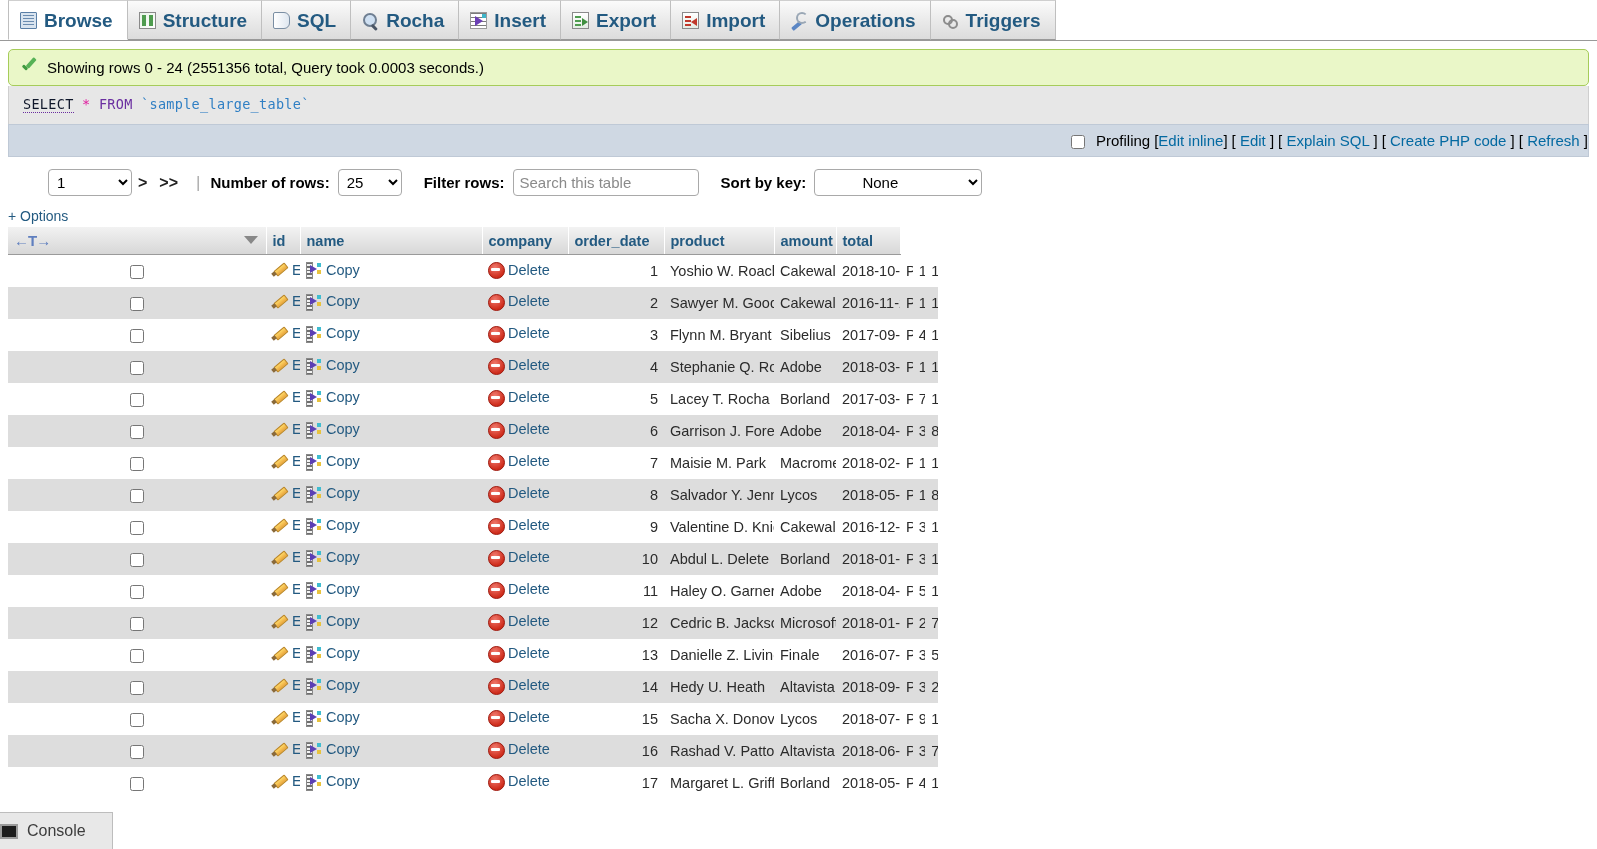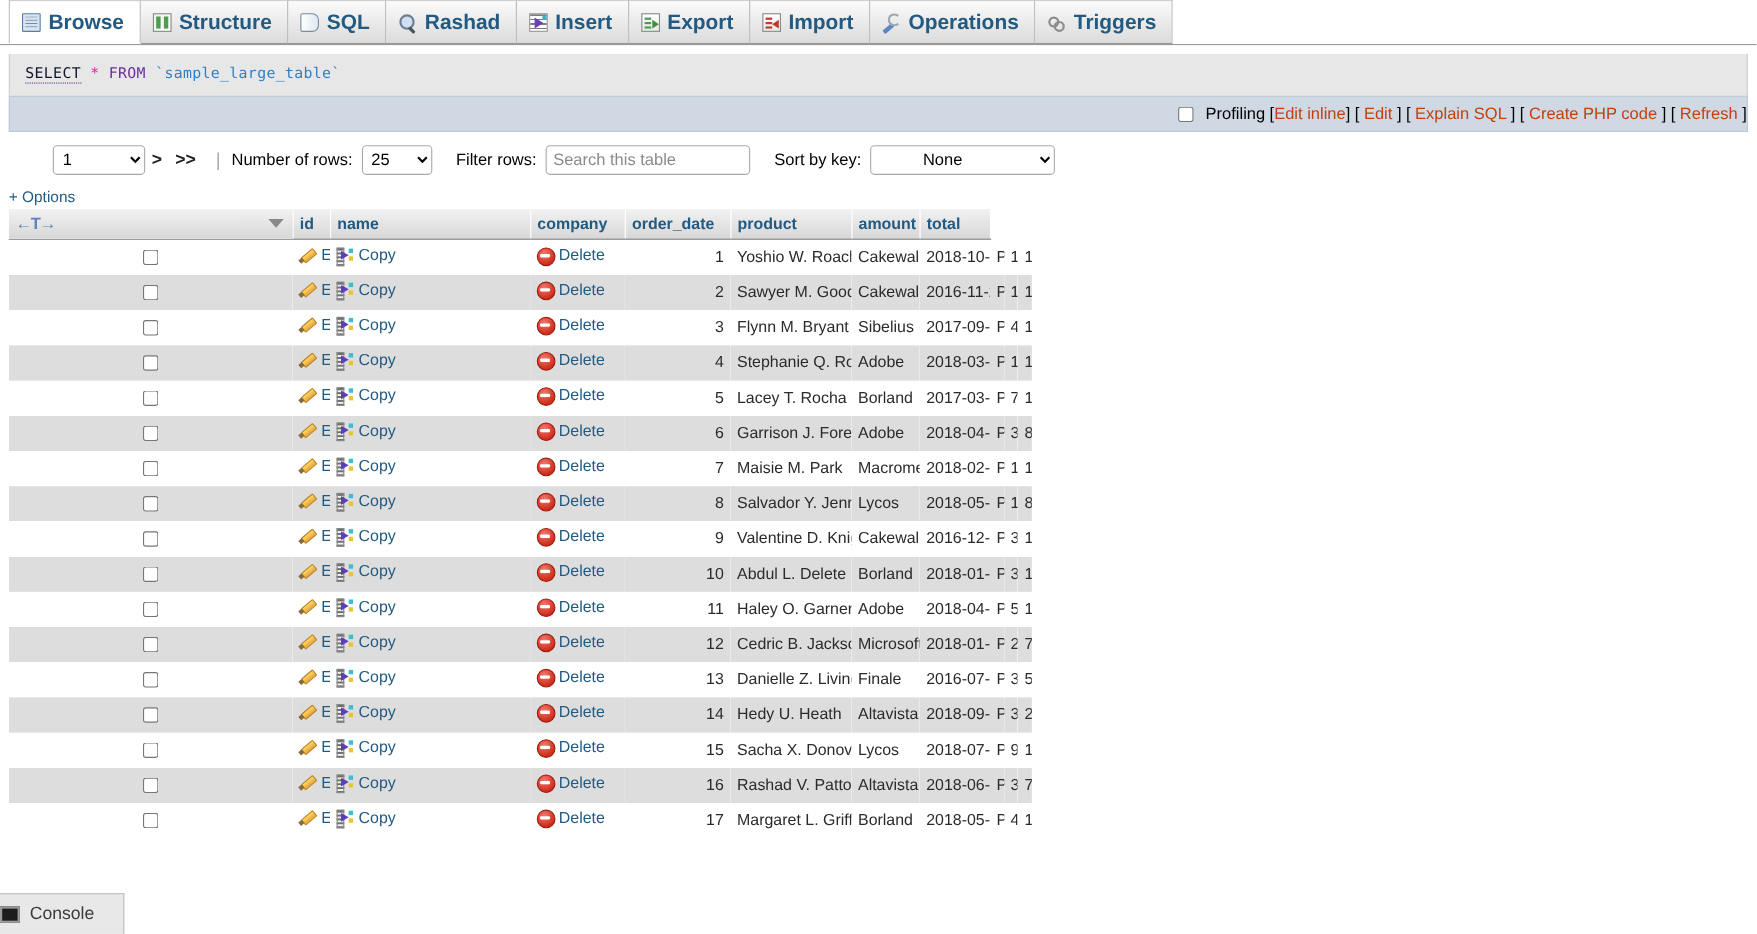--- a/index.html
+++ b/index.html
@@ -185,21 +185,21 @@
     padding: 7px 0px 7px 0;
     display: flex;
     justify-content: flex-end;
     align-items: center;
     font-size: 15px;
     gap: 0px;
   }
   #action-bar input[type=checkbox]{
     width:14px;height:14px;margin:0 7px 0 0; vertical-align: middle;
   }
-  .act-link { color: #c2410c; cursor: pointer; }
+  .act-link { color: #0369a1; cursor: pointer; }
   .brk { color:#000; }
   #action-bar .grp { margin-left: 4px; white-space: nowrap; }
 
   
   #nav-row {
     display: flex;
     align-items: center;
     padding: 12px 0 0 48px;
     gap: 0;
     font-size: 15px;
@@ -215,21 +215,21 @@
     color: #000;
   }
   #page-select { width: 84px; }
   #rows-select { width: 64px; }
   #sortkey-select { width: 168px; padding-left: 43px; }
   .arrow-btn {
     font-weight: bold; color:#222; font-size:16px; cursor:pointer;
     padding: 0 6px;
   }
   #nav-sep { color:#aaa; margin: 0 10px 0 12px; font-size: 17px; }
-  .nav-label { margin: 0 8px 0 0; }
+  .nav-label { margin: 0 8px 0 0; font-weight: bold; }
   #filter-input {
     width: 186px; height: 27px;
     border:1px solid #a9a9a9; border-radius:4px;
     font-size:15px; padding: 0 6px;
     font-family:"Liberation Sans", sans-serif;
   }
   #filter-input::placeholder { color:#8a8a8a; }
 
   
   #options-link {
@@ -373,21 +373,21 @@
     <div class="tab">
       <span class="ico ico-structure"></span>
       <span class="tab-label">Structure</span>
     </div>
     <div class="tab">
       <span class="ico ico-sql"></span>
       <span class="tab-label">SQL</span>
     </div>
     <div class="tab">
       <span class="ico ico-search"></span>
-      <span class="tab-label">Rashad</span>
+      <span class="tab-label">Rocha</span>
     </div>
     <div class="tab">
       <span class="ico ico-insert"></span>
       <span class="tab-label">Insert</span>
     </div>
     <div class="tab">
       <span class="ico ico-export"></span>
       <span class="tab-label">Export</span>
     </div>
     <div class="tab">
@@ -399,20 +399,24 @@
       <span class="tab-label">Operations</span>
     </div>
     <div class="tab">
       <span class="ico ico-triggers"></span>
       <span class="tab-label">Triggers</span>
     </div>
   </div>
 
 <div id="result-panel">
 
+  <div id="success-box">
+    <span class="check-icon"></span>
+    <span>Showing rows 0 - 24 (2551356 total, Query took 0.0003 seconds.)</span>
+  </div>
 
   <div id="sql-box">
     <span class="kw">SELECT</span><span> </span><span class="star">*</span><span> </span><span class="kw2">FROM</span><span> </span><span class="tbl">`sample_large_table`</span>
   </div>
 
   <div id="action-bar">
     <span class="grp">
       <input type="checkbox" id="profiling-cb" style="">
       <span>Profiling</span>
     </span>

